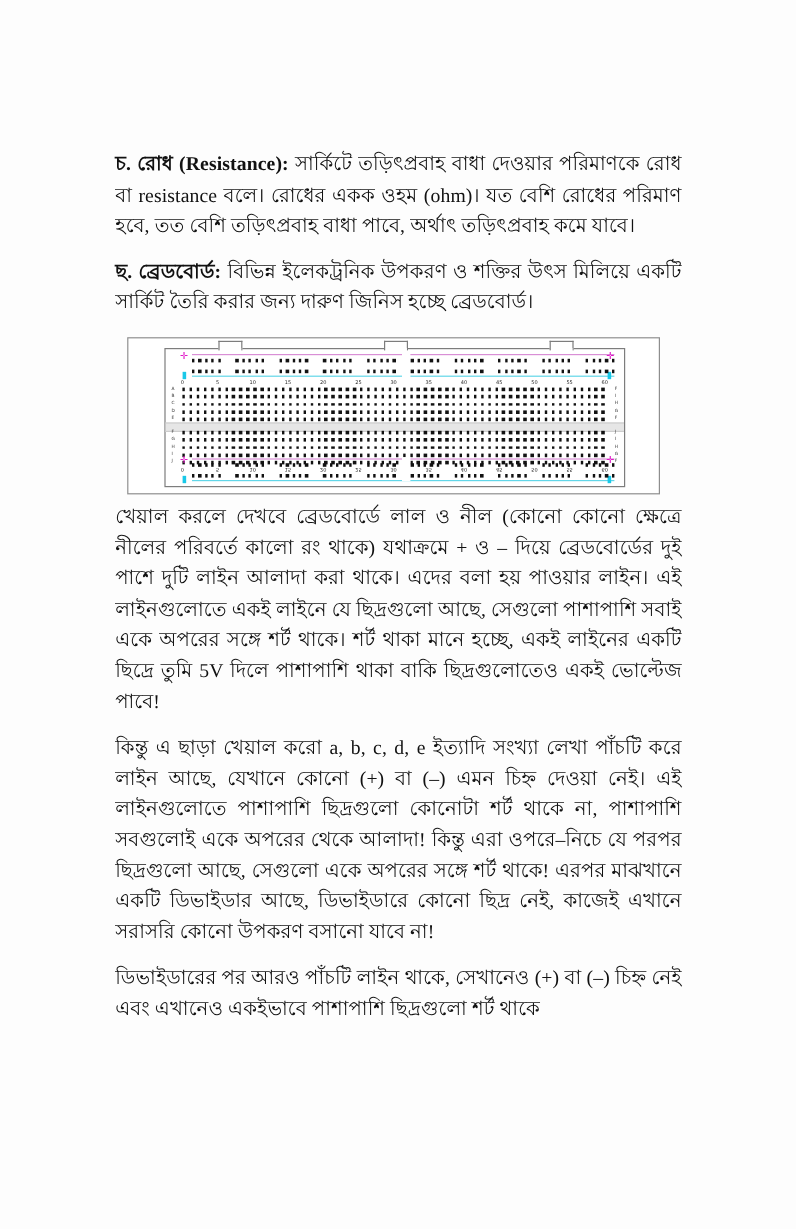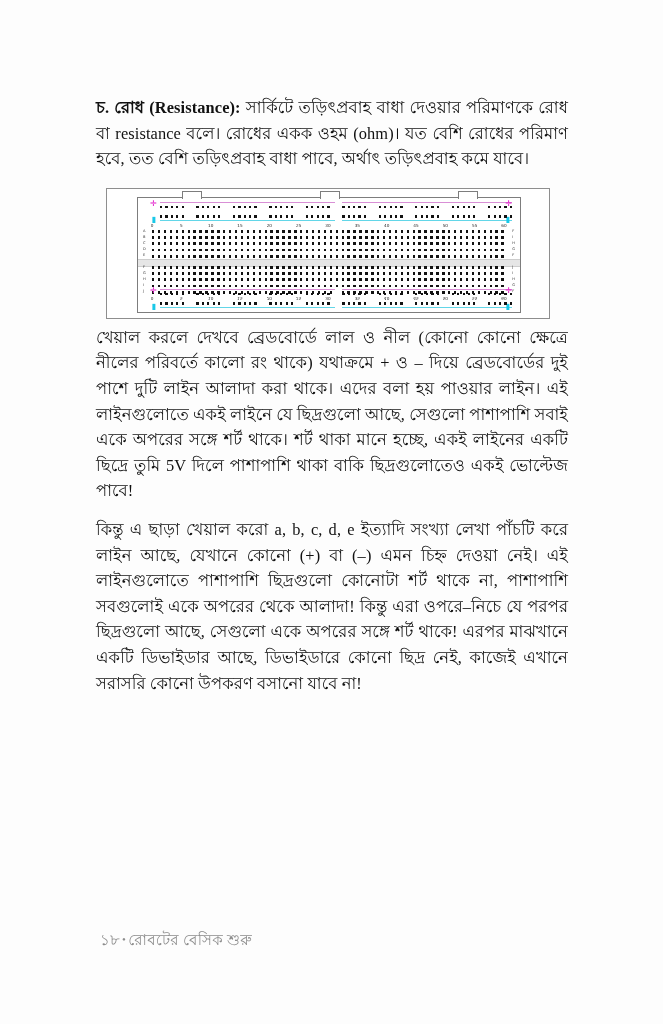--- a/index.html
+++ b/index.html
@@ -18,21 +18,21 @@
 
   .page {
     position: absolute;
     inset: 0;
     background: #fdfdfd;
   }
 
   .content {
     position: absolute;
     left: 96px;
-    top: 95px;
+    top: 124px;
     width: 472px;
   }
 
   
   .para {
     font-size: 16.4px;
     line-height: 25.6px;
     text-align: justify;
     text-justify: inter-word;
     margin: 0 0 13px 0;
@@ -260,20 +260,21 @@
 </style>
 </head>
 <body>
 
 <div class="page">
 
   <div class="content">
 
     <p class="para"><span class="lead">চ. রোধ (Resistance):</span><span> সার্কিটে তড়িৎপ্রবাহ বাধা দেওয়ার পরিমাণকে রোধ বা resistance বলে। রোধের একক ওহম (ohm)। যত বেশি রোধের পরিমাণ হবে, তত বেশি তড়িৎপ্রবাহ বাধা পাবে, অর্থাৎ তড়িৎপ্রবাহ কমে যাবে।</span></p>
 
+    <p class="para tight"><span class="lead">ছ. ব্রেডবোর্ড:</span><span> বিভিন্ন ইলেকট্রনিক উপকরণ ও শক্তির উৎস মিলিয়ে একটি সার্কিট তৈরি করার জন্য দারুণ জিনিস হচ্ছে ব্রেডবোর্ড।</span></p>
 
     <div class="figure-wrap">
       <div class="figure-box">
 
         <div class="bb">
 
           <div class="notch n1"></div>
           <div class="notch n2"></div>
           <div class="notch n3"></div>
           <div class="notch-cover nc1"></div>
@@ -1316,18 +1317,18 @@
             <div class="mid-gap rails-only" style="top:0;height:20px;"></div>
           </div>
 
         </div>
       </div>
 
     </div>
 
     <p class="para">খেয়াল করলে দেখবে ব্রেডবোর্ডে লাল ও নীল (কোনো কোনো ক্ষেত্রে নীলের পরিবর্তে কালো রং থাকে) যথাক্রমে + ও – দিয়ে ব্রেডবোর্ডের দুই পাশে দুটি লাইন আলাদা করা থাকে। এদের বলা হয় পাওয়ার লাইন। এই লাইনগুলোতে একই লাইনে যে ছিদ্রগুলো আছে, সেগুলো পাশাপাশি সবাই একে অপরের সঙ্গে শর্ট থাকে। শর্ট থাকা মানে হচ্ছে, একই লাইনের একটি ছিদ্রে তুমি 5V দিলে পাশাপাশি থাকা বাকি ছিদ্রগুলোতেও একই ভোল্টেজ পাবে!</p>
     <p class="para">কিন্তু এ ছাড়া খেয়াল করো a, b, c, d, e ইত্যাদি সংখ্যা লেখা পাঁচটি করে লাইন আছে, যেখানে কোনো (+) বা (–) এমন চিহ্ন দেওয়া নেই। এই লাইনগুলোতে পাশাপাশি ছিদ্রগুলো কোনোটা শর্ট থাকে না, পাশাপাশি সবগুলোই একে অপরের থেকে আলাদা! কিন্তু এরা ওপরে–নিচে যে পরপর ছিদ্রগুলো আছে, সেগুলো একে অপরের সঙ্গে শর্ট থাকে! এরপর মাঝখানে একটি ডিভাইডার আছে, ডিভাইডারে কোনো ছিদ্র নেই, কাজেই এখানে সরাসরি কোনো উপকরণ বসানো যাবে না!</p>
+    <p class="para">ডিভাইডারের পর আরও পাঁচটি লাইন থাকে, সেখানেও (+) বা (–) চিহ্ন নেই এবং এখানেও একইভাবে পাশাপাশি ছিদ্রগুলো শর্ট থাকে</p>
 
   </div>
 
-  <div class="footer"><span>১৮</span><span class="bullet">•</span><span>রোবটের বেসিক শুরু</span></div>
 
 </div>
 
 </body></html>

